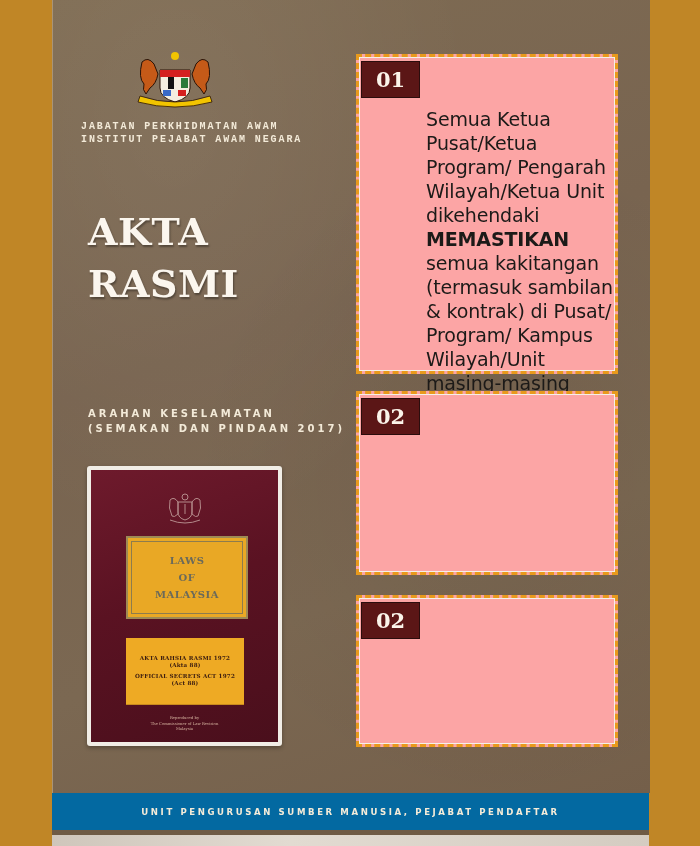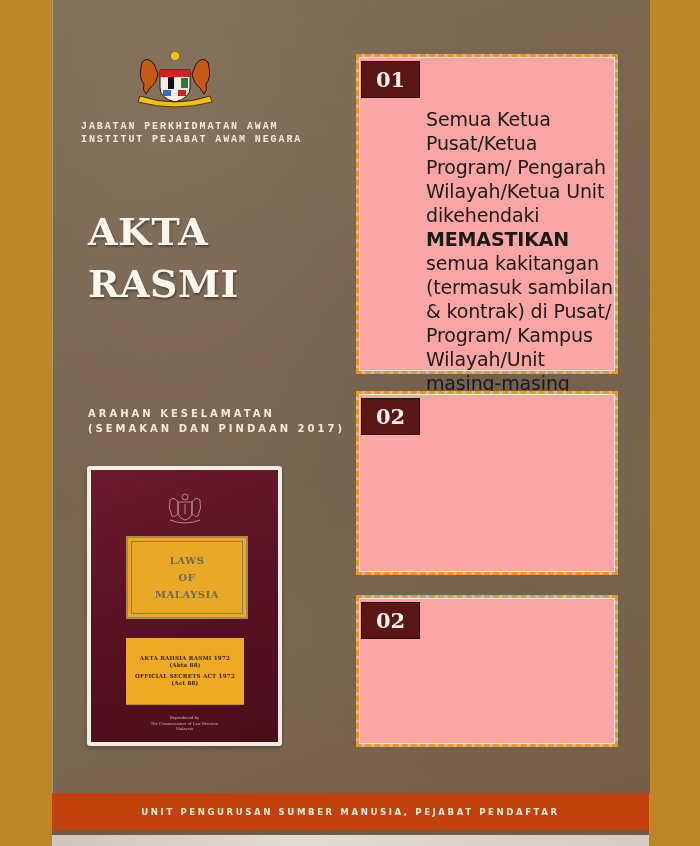--- a/index.html
+++ b/index.html
@@ -9,21 +9,21 @@
   .paper {
     position:absolute; left:52px; top:0; width:597px; height:793px;
     background:
       radial-gradient(ellipse at 20% 15%, rgba(255,255,255,0.06), transparent 45%),
       radial-gradient(ellipse at 75% 60%, rgba(0,0,0,0.06), transparent 50%),
       linear-gradient(160deg, #7f6c53 0%, #786450 40%, #7b6852 70%, #745f4a 100%);
     border-left:1px solid #a89478;
   }
   .footer-band {
     position:absolute; left:52px; top:793px; width:597px; height:37px;
-    background:#c2410c; display:flex; align-items:center; justify-content:center;
+    background:#0369a1; display:flex; align-items:center; justify-content:center;
     border-bottom:5px solid #6f5b45;
     text-align:right;
   }
   .footer-text { color:#f5ecd9; font-family:"DejaVu Sans Condensed","DejaVu Sans", sans-serif; font-weight:bold; font-size:9.5px; letter-spacing:2.6px; }
   .bottom-paper { position:absolute; left:52px; top:835px; width:597px; height:11px; background:linear-gradient(90deg,#cfc6bb,#e2dbd1 40%,#d4ccc1); }
 
   
   .crest { position:absolute; left:134px; top:50px; width:82px; height:58px; }
   .agency { position:absolute; left:81px; top:120px; color:#f3ead8; font-family:Liberation Mono, monospace; font-weight:bold; font-size:10px; letter-spacing:1.9px; line-height:13px; }
 

